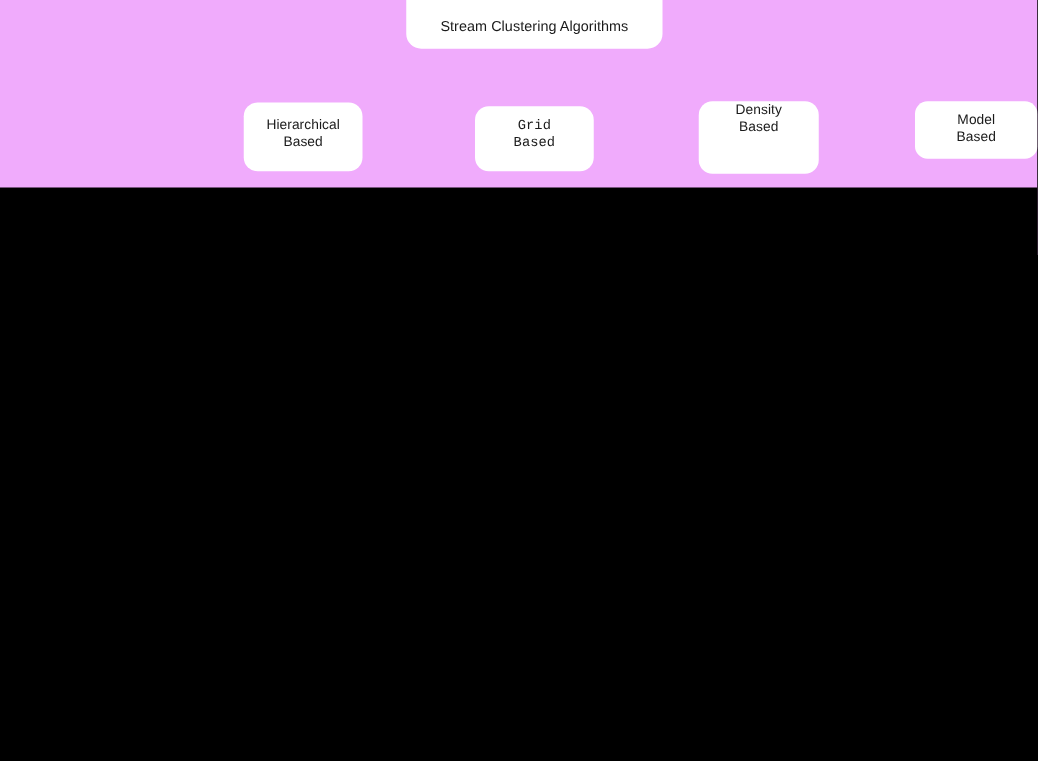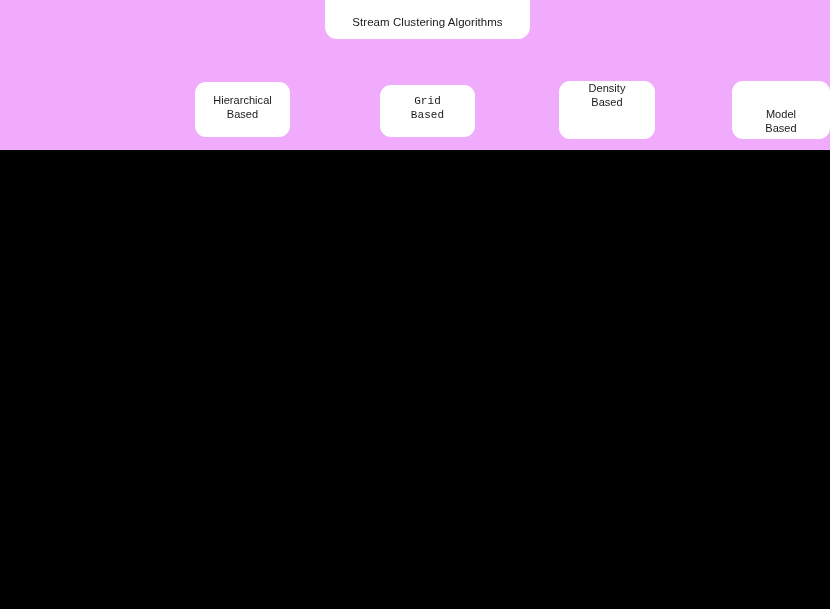--- a/index.html
+++ b/index.html
@@ -99,22 +99,23 @@
     top: 81px;
     width: 96px;
     height: 58px;
   }
 
   
   #node-model {
     left: 732px;
     top: 81px;
     width: 98px;
-    height: 58px;
-    padding-top: 26px;
+    height: 46px;
+    padding-top: 8px;
+    border-radius: 10px;
   }
 
   .empty-region {
     position: absolute;
     left: 0;
     top: 150px;
     width: 830px;
     height: 459px;
     background: #000000;
   }

